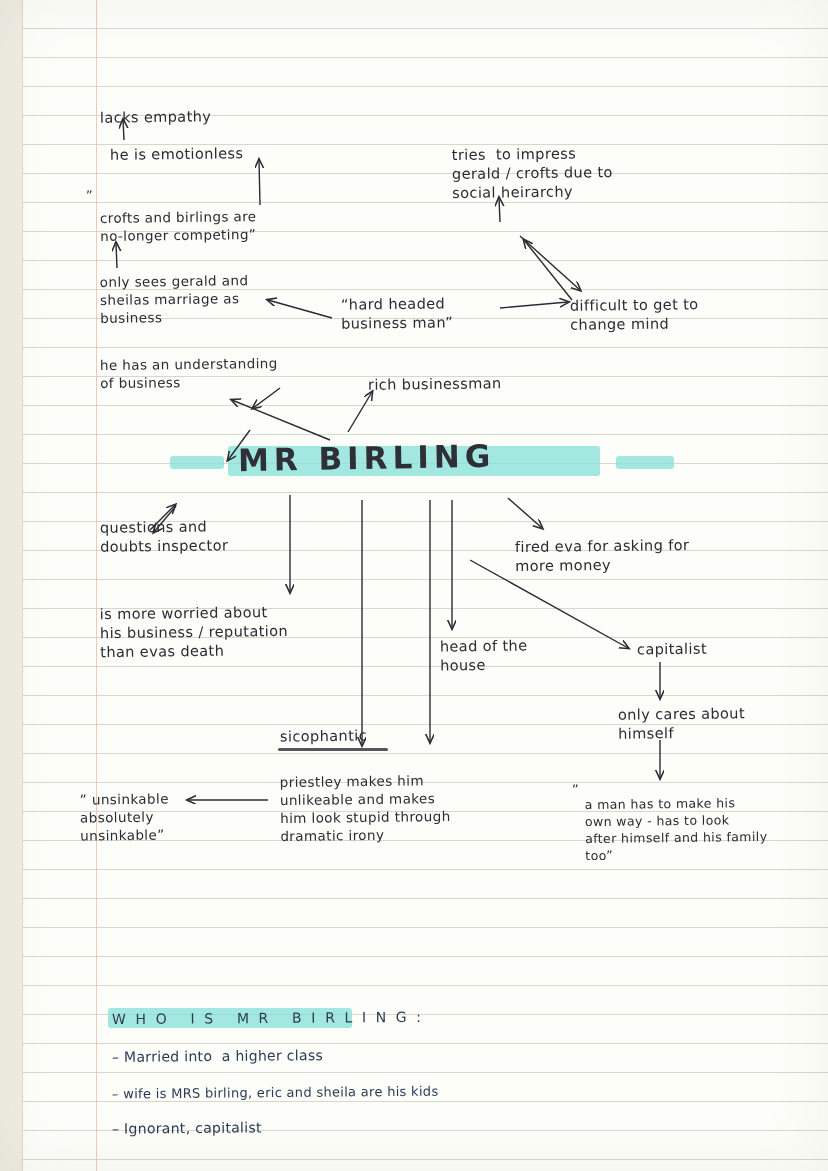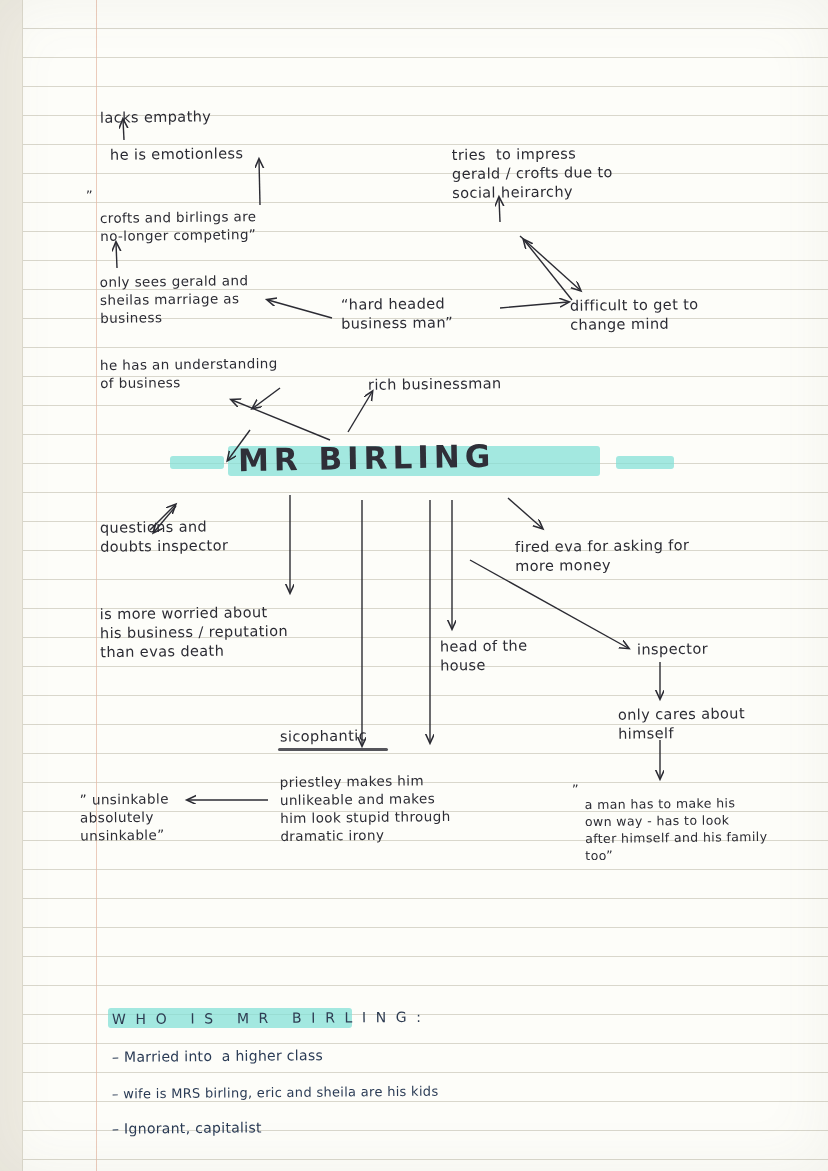--- a/index.html
+++ b/index.html
@@ -196,21 +196,21 @@
 
   <div class="hw" style="left:100px; top:518px;">questions and
 doubts inspector</div>
   <div class="hw" style="left:515px; top:537px;">fired eva for asking for
 more money</div>
   <div class="hw" style="left:100px; top:604px;">is more worried about
 his business / reputation
 than evas death</div>
   <div class="hw" style="left:440px; top:637px;">head of the
 house</div>
-  <div class="hw" style="left:637px; top:640px;">inspector</div>
+  <div class="hw" style="left:637px; top:640px;">capitalist</div>
   <div class="hw" style="left:618px; top:705px;">only cares about
 himself</div>
 
   <div class="hl" style="left:278px; top:748px; width:110px; height:3px; background:#2b2b33; opacity:.8;"></div>
   <div class="hw" style="left:280px; top:727px;">sicophantic</div>
   <div class="hw small" style="left:280px; top:772px;">priestley makes him
 unlikeable and makes
 him look stupid through
 dramatic irony</div>
   <div class="hw small" style="left:80px; top:790px;">” unsinkable

